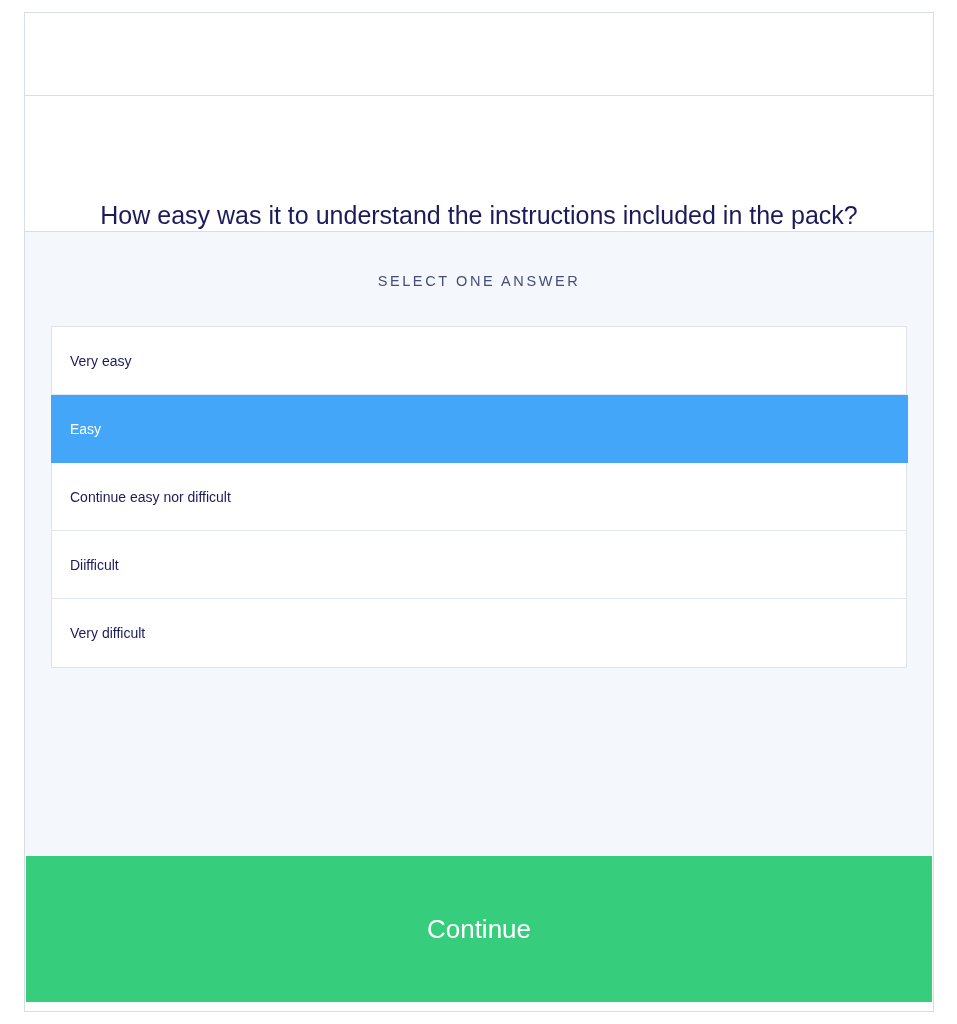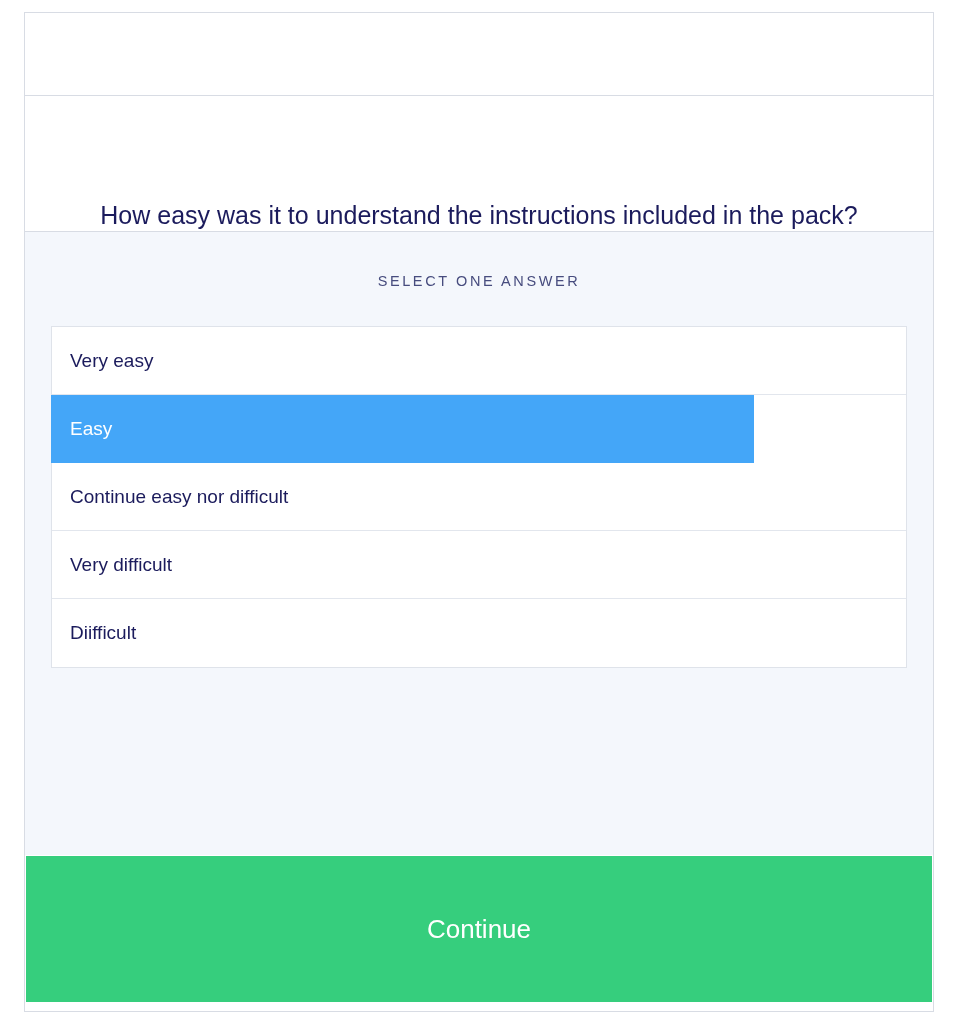--- a/index.html
+++ b/index.html
@@ -78,35 +78,35 @@
     width: 856px;
     background: #ffffff;
     border: 1px solid #dfe3ea;
     box-sizing: border-box;
   }
   .option-row {
     height: 68px;
     display: flex;
     align-items: center;
     padding-left: 18px;
-    font-size: 19px;
+    font-size: 14px;
     color: #1b1b5c;
     border-bottom: 1px solid #e2e6ed;
     box-sizing: border-box;
     background: #ffffff;
     position: relative;
   }
   .option-row:last-child {
     border-bottom: none;
   }
   .option-row.selected {
     background: #44a6f8;
     color: #ffffff;
     border-bottom-color: #44a6f8;
-    width: 703px;
+    width: 857px;
     margin-left: -1px;
     padding-left: 19px;
   }
 
   
   .skip-area {
     flex: 0 0 75px;
     background: #ffffff;
     border-top: 1px solid #d8dce4;
     display: flex;
@@ -157,24 +157,24 @@
       <div class="option-row">
         <span>Very easy</span>
       </div>
       <div class="option-row selected">
         <span>Easy</span>
       </div>
       <div class="option-row">
         <span>Continue easy nor difficult</span>
       </div>
       <div class="option-row">
-        <span>Very difficult</span>
+        <span>Diifficult</span>
       </div>
       <div class="option-row">
-        <span>Diifficult</span>
+        <span>Very difficult</span>
       </div>
     </div>
   </div>
 
 
   <div class="continue-wrap">
     <button class="continue-button">Continue</button>
   </div>
 
 </div>

